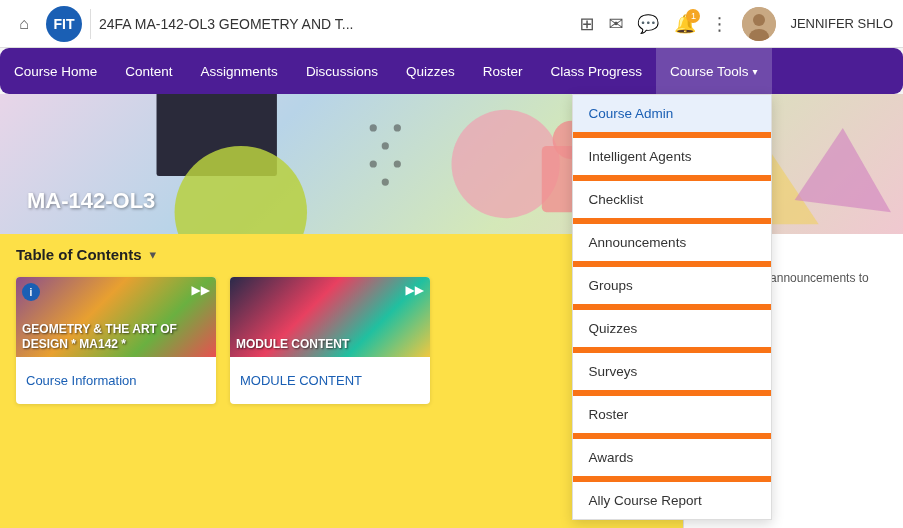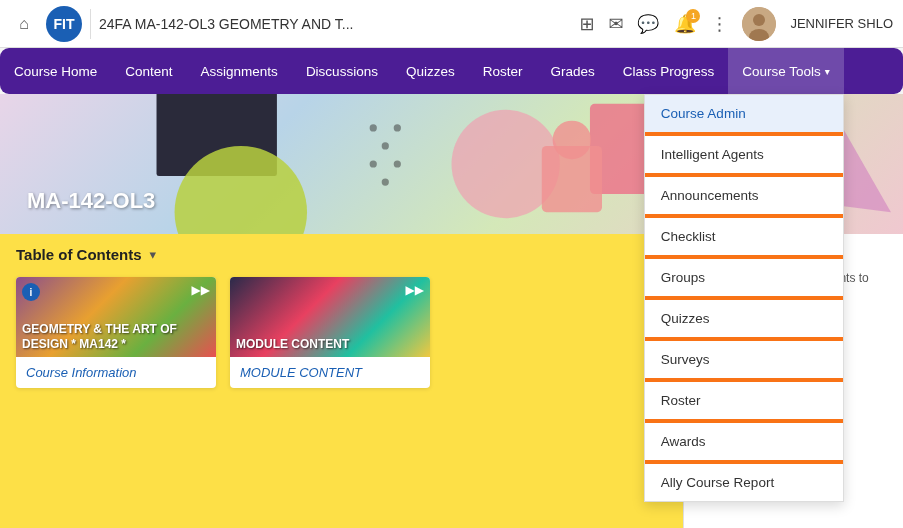--- a/index.html
+++ b/index.html
@@ -107,21 +107,21 @@
       background: #fff;
       border: 1px solid #ddd;
       box-shadow: 0 4px 12px rgba(0,0,0,0.15);
       z-index: 100;
     }
     .dropdown-item {
       padding: 11px 16px;
       font-size: 13.5px;
       color: #333;
       cursor: pointer;
-      border-bottom: 4px solid #f97316;
+      border-bottom: 6px solid #f97316;
     }
     .dropdown-item:last-child { border-bottom: none; }
     .dropdown-item.selected {
       background: #e8f0fb;
       color: #1a5fb4;
       font-weight: 500;
     }
 
     
     .hero-banner {
@@ -212,22 +212,21 @@
       border-radius: 50%;
       display: flex; align-items: center; justify-content: center;
       font-size: 10px; font-weight: bold;
     }
     .card-skip-icon {
       position: absolute; top: 6px; right: 6px;
       color: #fff;
       font-size: 12px;
     }
     .card-body {
-      padding: 8px 10px;
-      font-style: italic;
+      padding: 16px 10px;
     }
     .card-link {
       font-size: 13px;
       color: #1a5fb4;
       font-weight: 500;
       cursor: pointer;
     }
 
     
     .right-panel {
@@ -298,43 +297,40 @@
   <div class="nav-item">
     <span>Discussions</span>
   </div>
   <div class="nav-item">
     <span>Quizzes</span>
   </div>
   <div class="nav-item">
     <span>Roster</span>
   </div>
   <div class="nav-item">
-    <span>Grades</span>
-  </div>
-  <div class="nav-item">
     <span>Class Progress</span>
   </div>
   <div class="nav-item active" style="position:relative;">
     <div class="nav-item-dropdown">
       <span>Course Tools</span>
       <span class="dropdown-arrow">▾</span>
     </div>
 
     <div class="dropdown-menu">
       <div class="dropdown-item selected">
         <span>Course Admin</span>
       </div>
       <div class="dropdown-item">
         <span>Intelligent Agents</span>
       </div>
       <div class="dropdown-item">
+        <span>Checklist</span>
+      </div>
+      <div class="dropdown-item">
         <span>Announcements</span>
-      </div>
-      <div class="dropdown-item">
-        <span>Checklist</span>
       </div>
       <div class="dropdown-item">
         <span>Groups</span>
       </div>
       <div class="dropdown-item">
         <span>Quizzes</span>
       </div>
       <div class="dropdown-item">
         <span>Surveys</span>
       </div>

